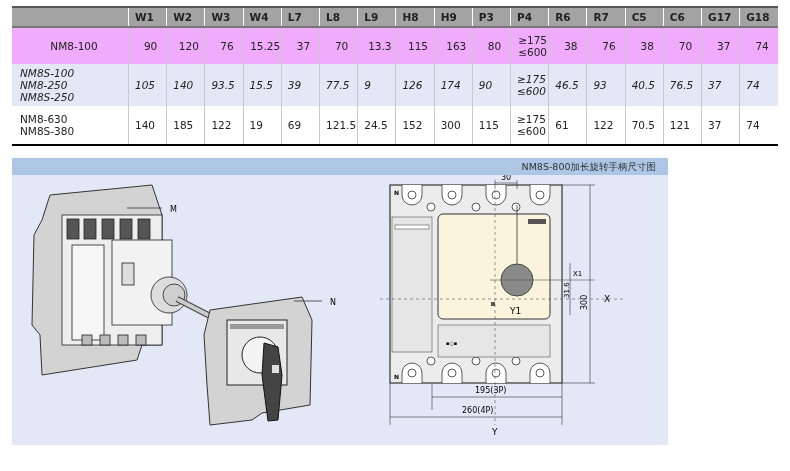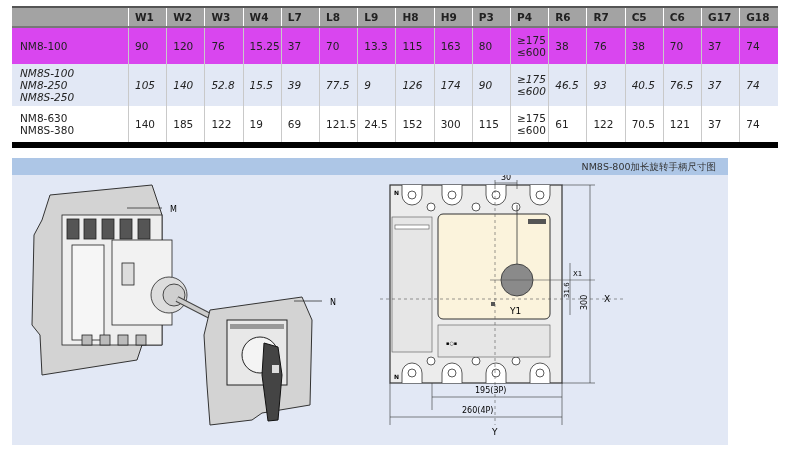--- a/index.html
+++ b/index.html
@@ -6,27 +6,27 @@
   body { width:790px; height:471px; position:relative; overflow:hidden;
          font-family:"DejaVu Sans", sans-serif; color:#222; }
   .spec-table { position:absolute; left:12px; top:6px; width:766px; border-collapse:collapse;
                 table-layout:fixed; font-size:10.5px; }
   .spec-table thead tr { background:#a3a3a3; }
   .spec-table th { font-weight:bold; text-align:left; padding:0 0 0 6px; height:18px;
                    border-left:1px solid #ffffff; border-bottom:2px solid #777; border-top:2px solid #555; }
   .spec-table th:first-child { border-left:none; }
   .spec-table td { padding:0 0 0 6px; border-left:1px solid #c9c9c9; vertical-align:middle; line-height:12px; }
   .spec-table td:first-child { border-left:none; padding-left:8px; }
-  .spec-table tbody tr:nth-child(1) { height:37px; background:#d946ef; }
+  .spec-table tbody tr:nth-child(1) { height:37px; background:#f0abfc;text-align:center; }
   .spec-table tbody tr:nth-child(2) { height:42px; background:#e2e8f5;font-style:italic; }
-  .spec-table tbody tr:nth-child(3) { height:39px; background:#fff; border-bottom:6px solid #000000; }
+  .spec-table tbody tr:nth-child(3) { height:39px; background:#fff; border-bottom:2px solid #000000; }
   .model-line { display:block; }
   .p4-line { display:block; }
 
-  .panel { position:absolute; left:12px; top:158px; width:716px; height:287px; background:#e2e8f5; }
+  .panel { position:absolute; left:12px; top:158px; width:656px; height:287px; background:#e2e8f5; }
   .panel-header { position:absolute; left:0; top:0; right:0; height:17px; background:#adc6e6;
                   font-size:9.5px; text-align:right; padding-right:12px; line-height:17px; color:#333; }
   .iso { position:absolute; left:0; top:17px; width:350px; height:270px; }
   .dim { position:absolute; left:368px; top:17px; width:270px; height:270px; }
   svg text { font-family:"DejaVu Sans", sans-serif; }
 </style>
 </head>
 <body>
 
 <table class="spec-table">
@@ -79,21 +79,21 @@
         <td>74</td>
       </tr>
       <tr>
         <td>
           <span class="model-line">NM8S-100</span>
           <span class="model-line">NM8-250</span>
           <span class="model-line">NM8S-250</span>
         </td>
         <td>105</td>
         <td>140</td>
-        <td>52.8</td>
+        <td>93.5</td>
         <td>15.5</td>
         <td>39</td>
         <td>77.5</td>
         <td>9</td>
         <td>126</td>
         <td>174</td>
         <td>90</td>
         <td>
           <span class="p4-line">≥175</span>
           <span class="p4-line">≤600</span>

